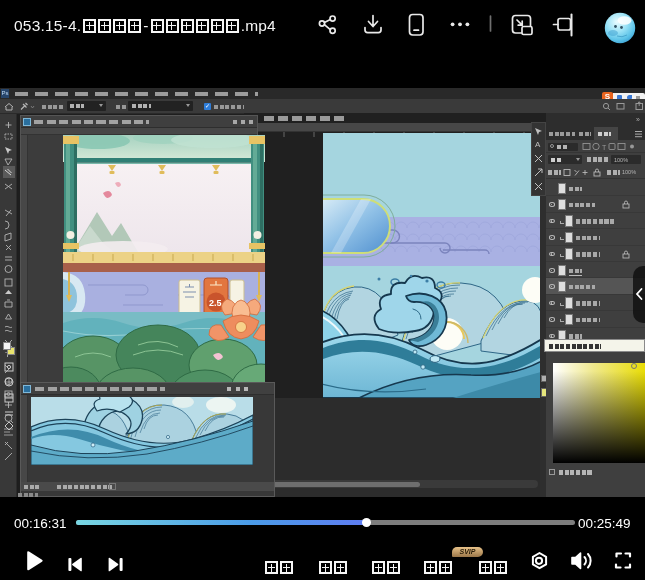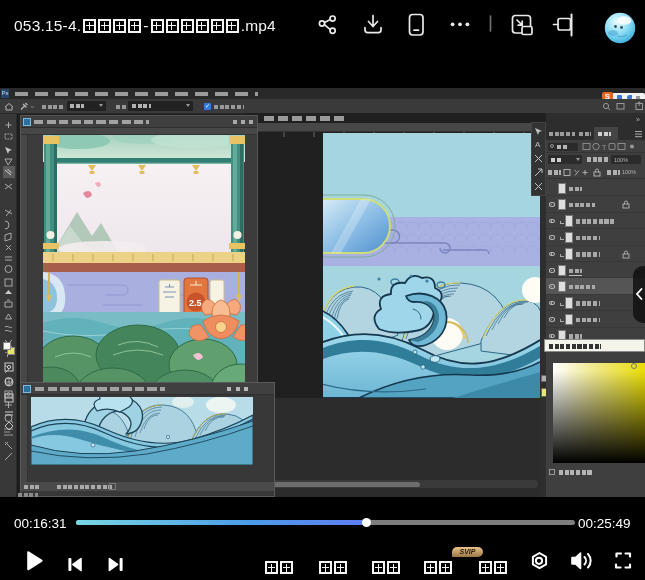--- a/index.html
+++ b/index.html
@@ -295,21 +295,21 @@
 
     <div class="abs" style="left:0;top:0;width:236px;height:12px;background:#3f3f3f;border-bottom:1px solid #2e2e2e">
       <div class="abs" style="left:2px;top:2px;width:8px;height:8px;background:#2a6f9e;border:1px solid #7fb8d8"></div>
       <div class="tx" style="left:13px;top:4px;width:115px;height:4px;color:#a2a2a2;background:repeating-linear-gradient(90deg,currentColor 0 9px,transparent 9px 12.5px)"></div>
       <div class="tx" style="left:212px;top:4px;width:22px;height:4px;color:#a8a8a8;background:repeating-linear-gradient(90deg,currentColor 0 4px,transparent 4px 8px)"></div>
     </div>
 
     <div class="abs" style="left:0;top:12px;width:236px;height:7px;background:#474747;border-bottom:1px solid #333"></div>
     <div class="abs" style="left:0;top:19px;width:7px;height:338px;background:#474747;border-right:1px solid #333"></div>
 
-    <div class="abs" style="left:22px;top:19px;width:202px;height:337px;overflow:hidden">
+    <div class="abs" style="left:42px;top:19px;width:202px;height:337px;overflow:hidden">
       <svg width="202" height="337" viewBox="0 0 202 337">
         <defs>
           <linearGradient id="sky2" x1="0" y1="0" x2="0" y2="1">
             <stop offset="0" stop-color="#a6d2c0"></stop>
                 <stop offset="1" stop-color="#d6ead9"></stop>
           </linearGradient>
           <linearGradient id="mist" x1="0" y1="0" x2="0" y2="1">
             <stop offset="0" stop-color="#f7f1f3"></stop>
                 <stop offset="1" stop-color="#eee6ec"></stop>
           </linearGradient>

